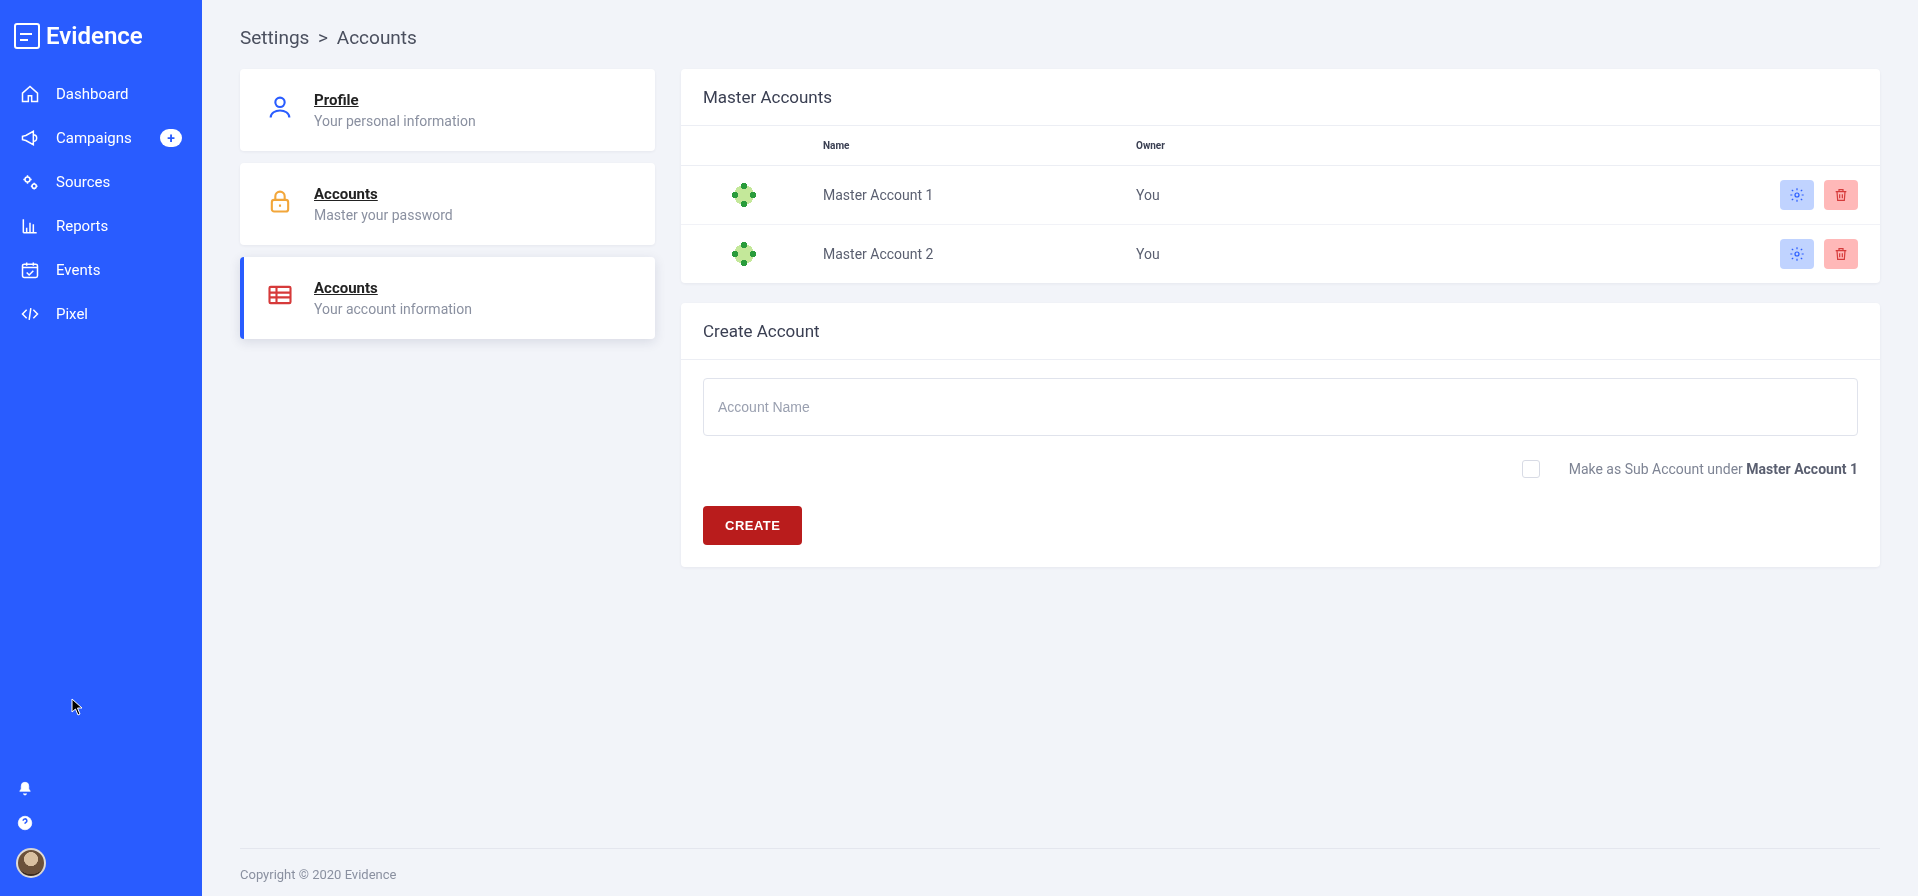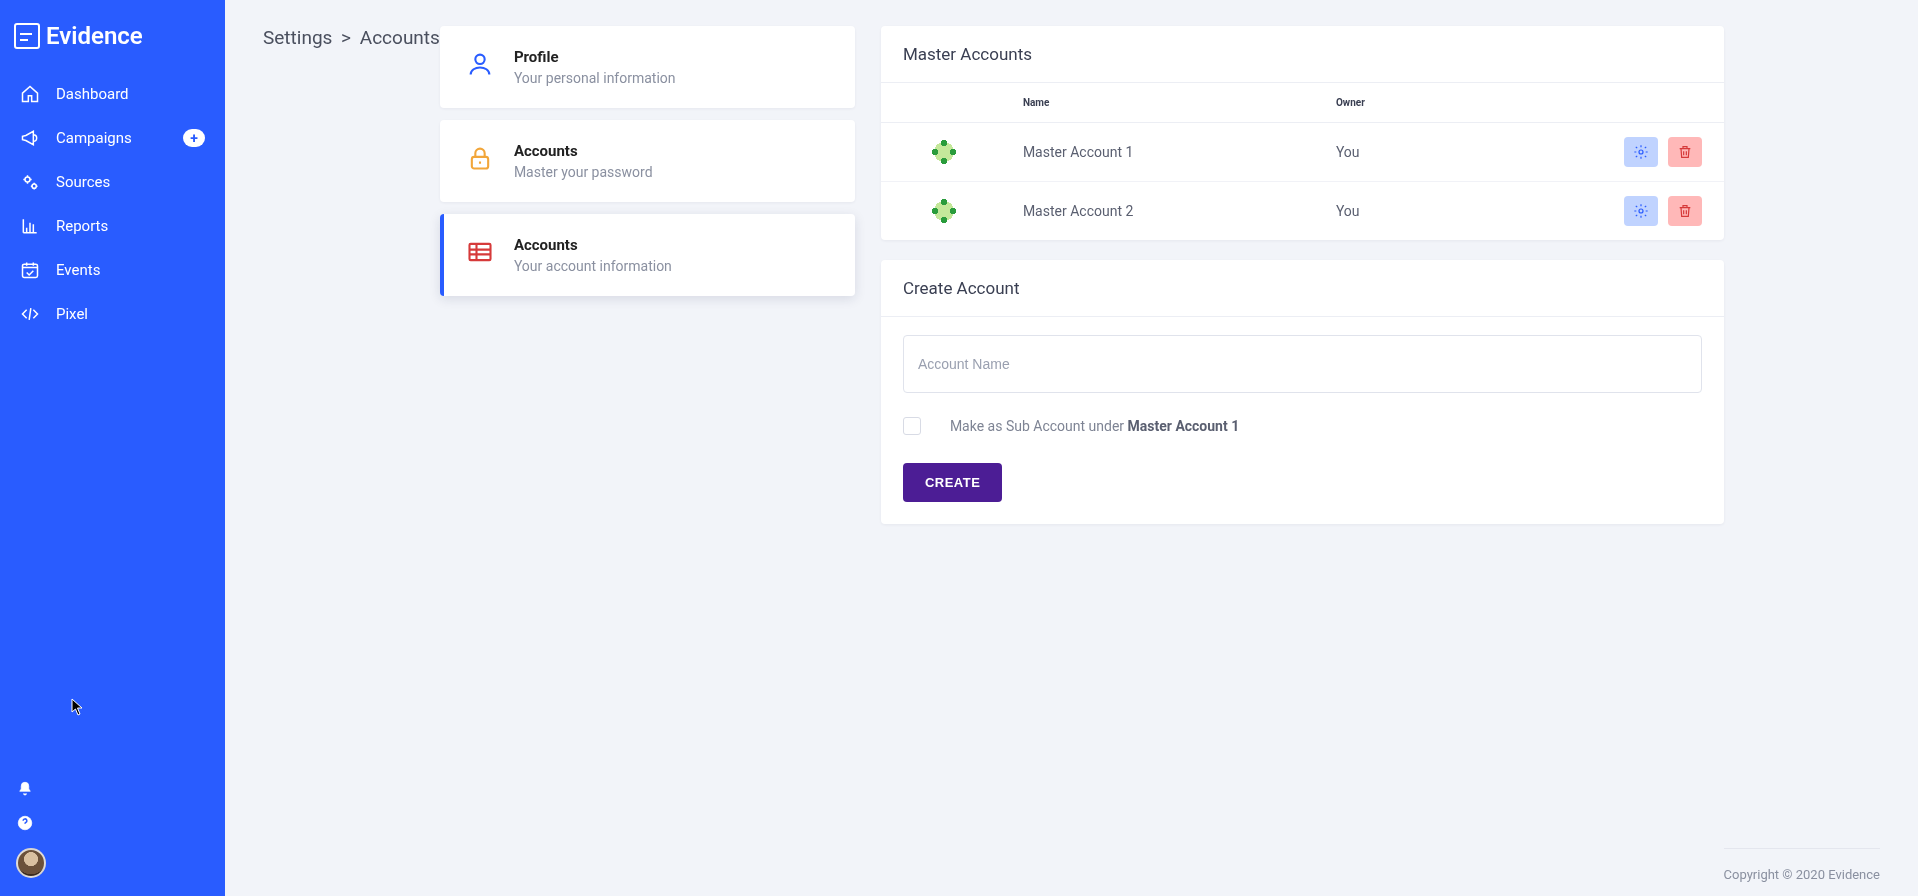--- a/index.html
+++ b/index.html
@@ -7,21 +7,21 @@
     font-family: -apple-system, BlinkMacSystemFont, 'Segoe UI', Roboto, Helvetica, Arial, sans-serif;
     background: #f2f4f9;
     width: 1918px;
     height: 896px;
     overflow: hidden;
     position: relative;
   }
   .layout { display: flex; height: 100%; }
   
   .sidebar {
-    width: 225px;
+    width: 202px;
     background: #295cff;
     color: #fff;
     display: flex;
     flex-direction: column;
     padding-top: 18px;
   }
   .logo {
     display: flex;
     align-items: center;
     gap: 6px;
@@ -61,35 +61,35 @@
   .sidebar-bottom { margin-top:auto; padding: 10px 16px 18px 16px; display:flex; flex-direction:column; gap:14px; }
   .sidebar-bottom .bot-icon { width:20px; height:20px; cursor:pointer; }
   .sidebar-bottom .bot-icon svg { stroke:#fff; fill:#fff; }
   .avatar {
     width:30px; height:30px; border-radius:50%;
     background: radial-gradient(circle at 50% 35%, #d9c0a0 32%, #6b513a 34% 70%, #3b2b1d 72%);
     border:2px solid rgba(255,255,255,0.8);
     cursor:pointer;
   }
   
-  .main { flex:1; padding: 26px 38px 0 38px; display:flex; }
+  .main { flex:1; padding: 26px 38px 0 38px; display:flex; flex-direction:column; }
   .breadcrumb { font-size:19px; color:#4a4f5e; margin-bottom:20px; }
   .breadcrumb .sep { margin:0 4px; }
   .cols { display:flex; gap:26px; flex:1; align-items:flex-start; }
   .settings-nav { width:415px; display:flex; flex-direction:column; gap:12px; }
   .settings-card {
     background:#fff; border-radius:4px; padding:22px 22px 22px 24px;
     display:flex; gap:18px; align-items:flex-start;
     box-shadow:0 1px 3px rgba(26,35,70,0.06);
     cursor:pointer;
   }
   .settings-card.active { border-left:4px solid #295cff; box-shadow:0 3px 12px rgba(26,35,70,0.12); padding-left:20px; }
   .settings-card .card-icon { width:32px; height:32px; display:flex; align-items:center; justify-content:center; }
   .settings-card .ct { flex:1; }
-  .settings-card .ct-title { font-size:15px; font-weight:700; color:#222; margin-bottom:4px; }
+  .settings-card .ct-title { font-size:15px; font-weight:700; color:#222; margin-bottom:4px;text-decoration:underline; }
   .settings-card .ct-sub { font-size:14px; color:#8a90a0; }
   .right { flex:1; display:flex; flex-direction:column; gap:20px; }
   .panel { background:#fff; border-radius:4px; box-shadow:0 1px 3px rgba(26,35,70,0.06); }
   .panel-header { padding:18px 22px; font-size:17px; color:#3a3f52; border-bottom:1px solid #eceef4; }
   .panel-body { padding:18px 22px 22px 22px; }
   
   .tab-head { display:flex; padding:14px 22px; font-size:10px; color:#3a3f52; font-weight:700; border-bottom:1px solid #eceef4; }
   .col-avatar { width:120px; }
   .col-name { flex:0 0 313px; }
   .col-owner { flex:1; }
@@ -112,25 +112,25 @@
   .btn-gear { background:#c0d3ff; }
   .btn-gear svg { stroke:#295cff; fill:none; stroke-width:1.8; }
   .btn-trash { background:#ffb8b8; }
   .btn-trash svg { stroke:#d63a3a; fill:none; stroke-width:1.8; }
   
   .field-input {
     width:100%; height:58px; border:1px solid #e0e3ec; border-radius:4px;
     padding:0 14px; font-size:14px; color:#333;
   }
   .field-input::placeholder { color:#9aa0b0; }
-  .check-row { display:flex; align-items:center; gap:29px; margin-top:24px; font-size:14px; color:#7e8494; }
+  .check-row { display:flex; align-items:center; gap:29px; margin-top:24px; font-size:14px; color:#7e8494;justify-content:flex-end; }
   .check-row input[type=checkbox] { width:18px; height:18px; border:1px solid #d8dbe5; border-radius:3px; appearance:none; cursor:pointer; background:#fff; }
   .check-row b { color:#5a5f70; }
   .btn-create {
-    margin-top:28px; background:#4c1d95; color:#fff; border:none; border-radius:4px;
+    margin-top:28px; background:#b91c1c; color:#fff; border:none; border-radius:4px;
     padding:12px 22px; font-size:13px; font-weight:600; letter-spacing:0.5px; cursor:pointer;
   }
   .footer { margin-top:auto; padding:18px 0 14px 0; border-top:1px solid #e4e6ee; font-size:13px; color:#8a90a0; }
   .cursor-arrow {
     position:absolute; left:71px; top:698px; width:14px; height:18px; pointer-events:none;
   }
 </style>
 </head>
 <body>
 

